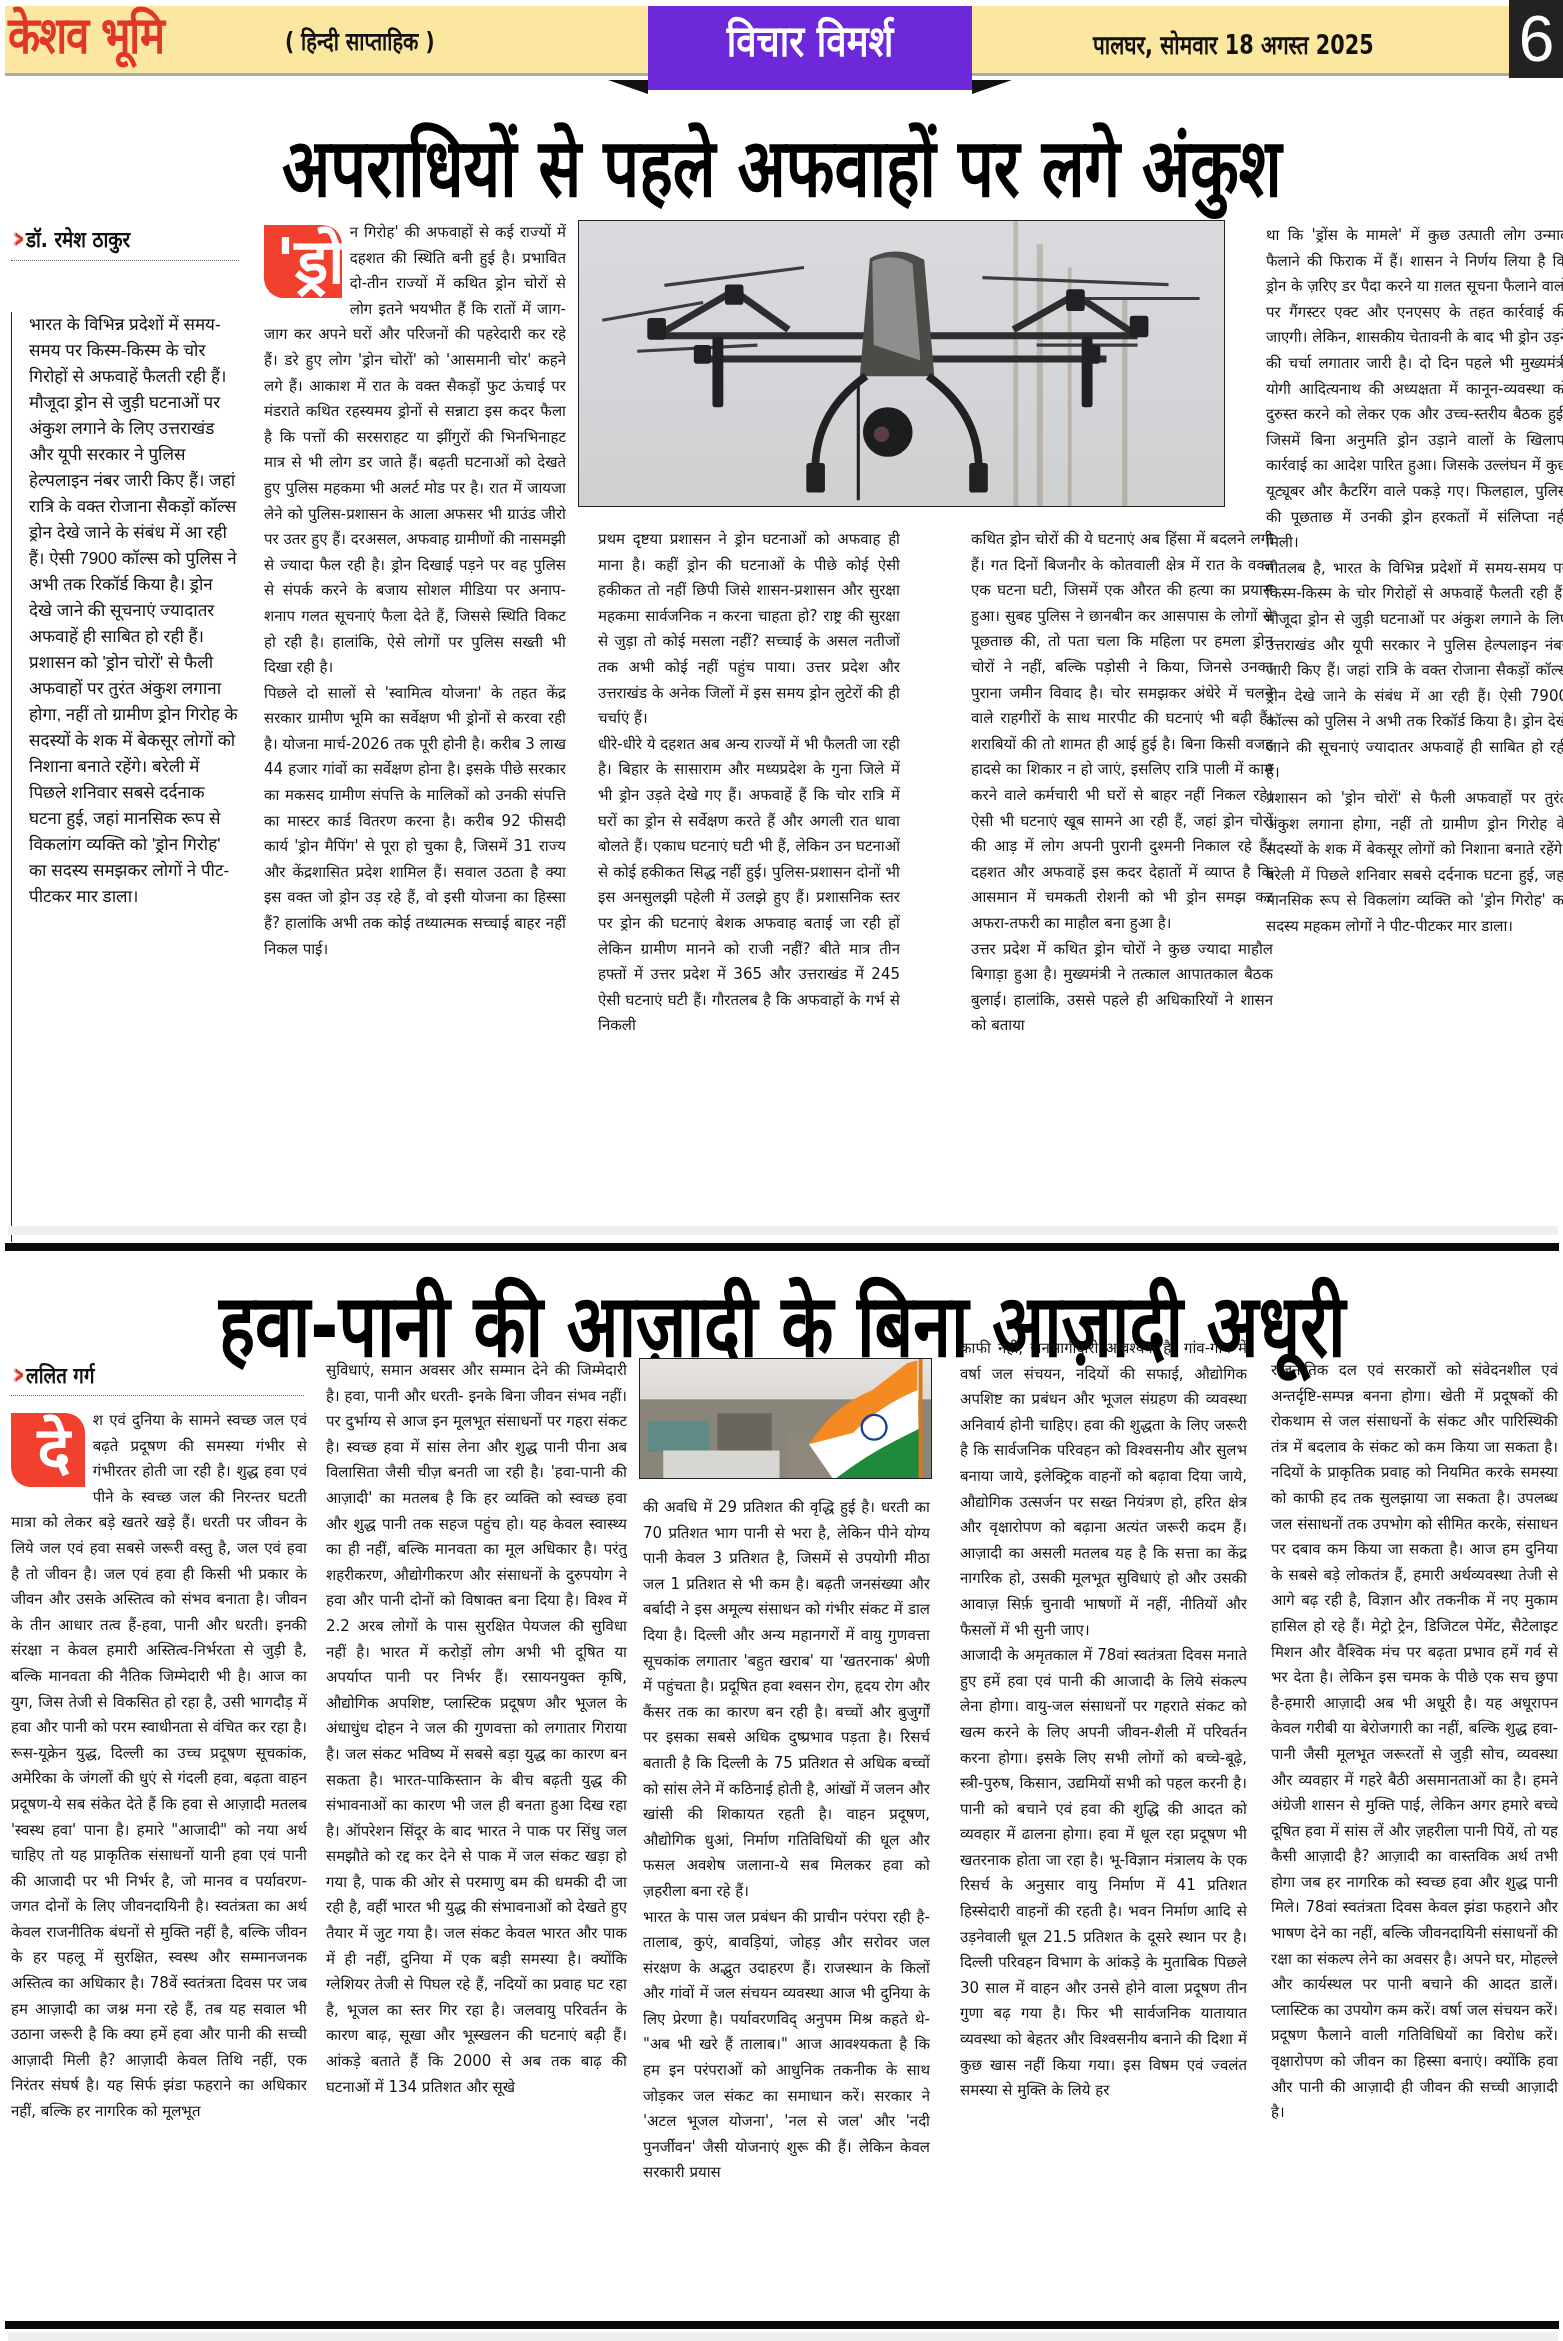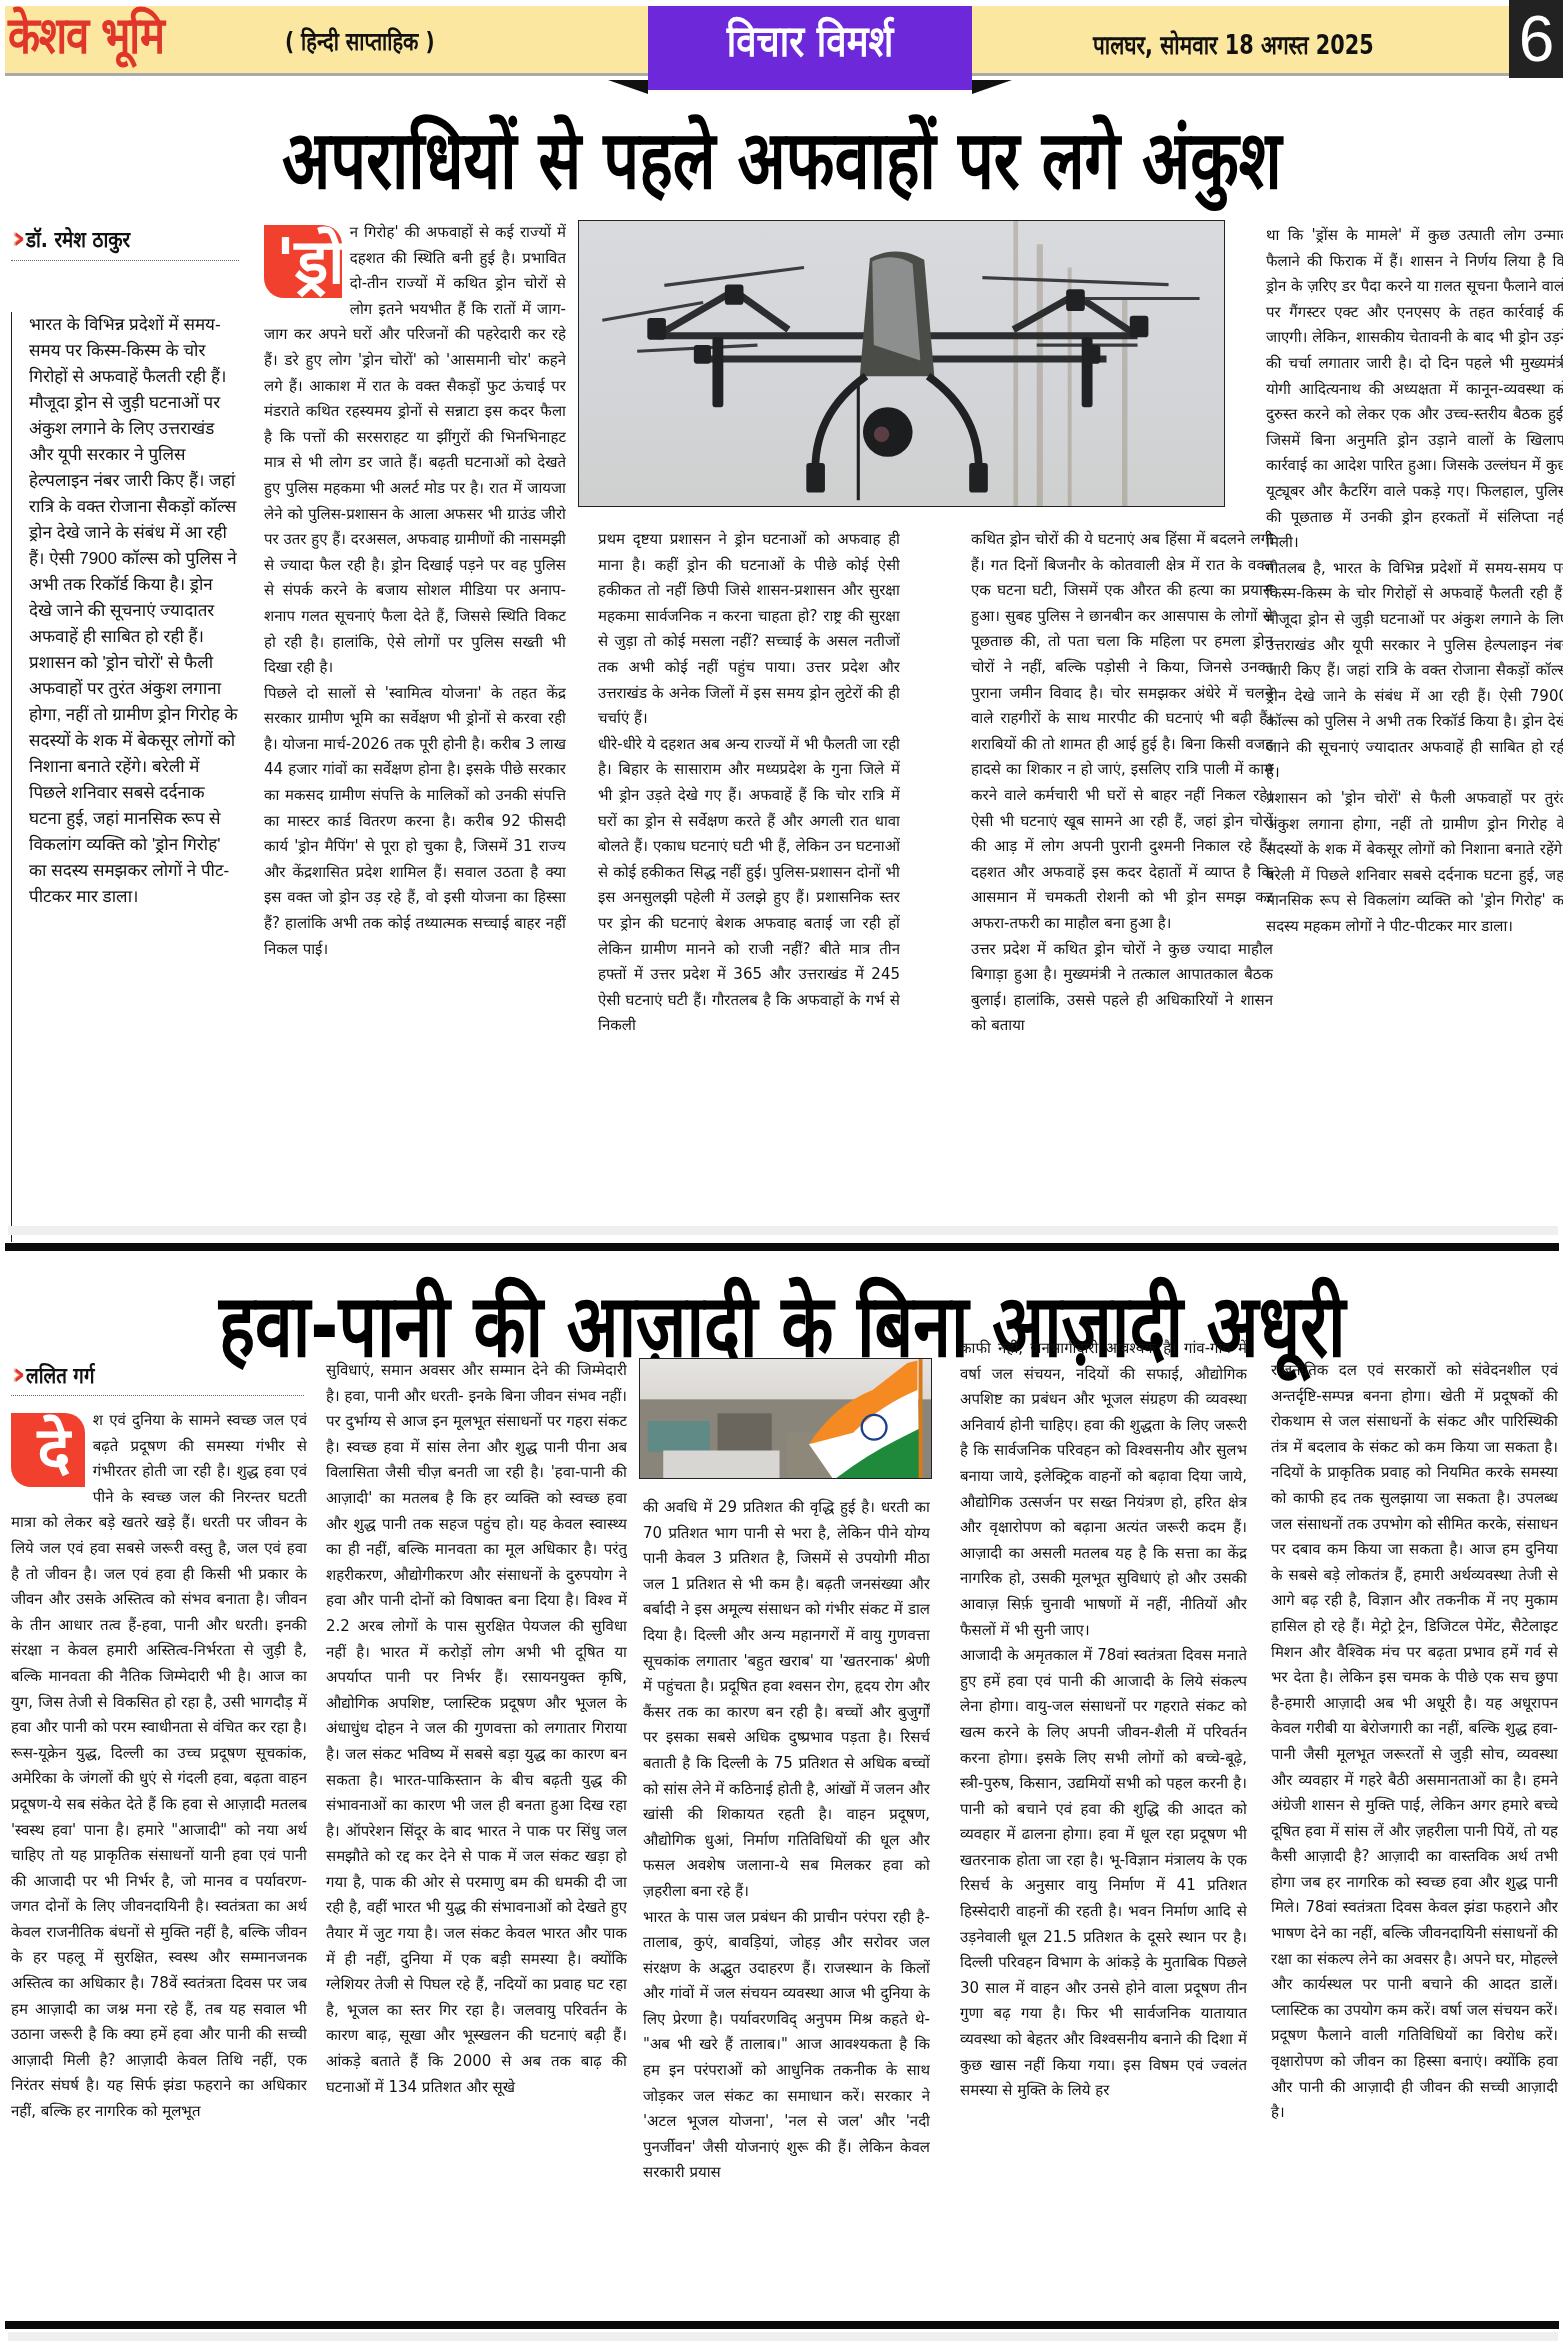--- a/index.html
+++ b/index.html
@@ -14,21 +14,21 @@
   .mast-section { position: absolute; left: 648px; top: 6.2px; width: 324px; height: 84px; background: #6d28d9; color: #fff; font-weight: bold; font-size: 43px; text-align: center; line-height: 70px; }
   .mast-section span { display: inline-block; transform: scaleX(0.85); }
   .mast-notch-l { position: absolute; left: 608px; top: 80px; width: 0; height: 0; border-top: 14px solid #111; border-left: 40px solid transparent; }
   .mast-notch-r { position: absolute; left: 972px; top: 80px; width: 0; height: 0; border-top: 14px solid #111; border-right: 40px solid transparent; }
   .mast-date { position: absolute; left: 1093px; top: 26px; font-weight: bold; font-size: 26px; color: #111; transform: scaleX(0.8); transform-origin: left center; white-space: nowrap; }
   .mast-page { position: absolute; left: 1509px; top: 0; width: 55px; height: 78px; background: #222; color: #fff; font-size: 64px; text-align: center; line-height: 78px; font-family: "Liberation Sans", sans-serif; }
 
   
   .headline { position: absolute; left: 0; width: 1564px; text-align: center; font-weight: bold; color: #000; white-space: nowrap; }
   .headline span { display: inline-block; transform: scaleX(0.78); transform-origin: center; }
-  .hl1 { top: 102px; font-size: 81px; line-height: 116px; }
+  .hl1 { top: 110px; font-size: 81px; line-height: 116px; }
   .hl2 { top: 1264px; font-size: 87px; line-height: 124px; }
 
   
   .byline { position: absolute; display: flex; align-items: center; gap: 11px; }
   .byline .chev { color: #e0352b; font-size: 31px; font-weight: bold; letter-spacing: -11px; line-height: 31px; }
   .byline .chev .c1 { color: #f0a898; }
   .byline .name { font-weight: bold; font-size: 22px; transform: scaleX(0.85); transform-origin: left center; white-space: nowrap; }
   .byline-rule { position: absolute; height: 0; border-top: 1.6px dotted #666; }
 
   

